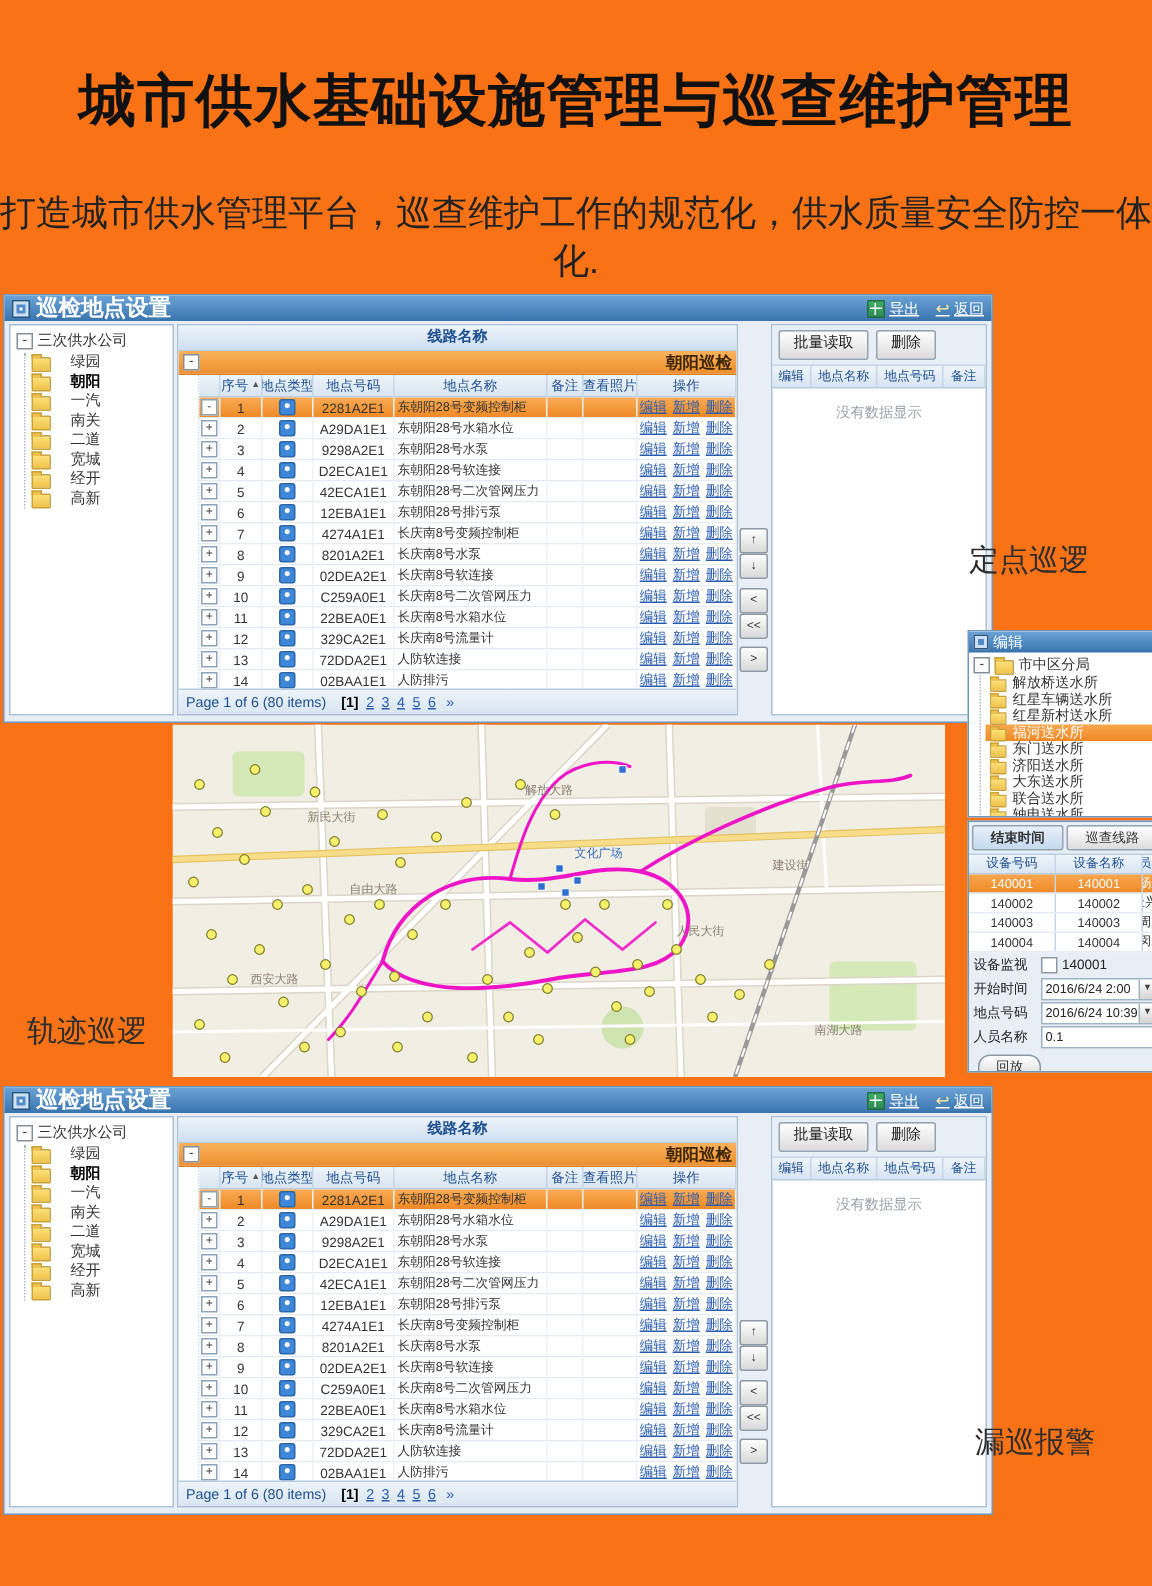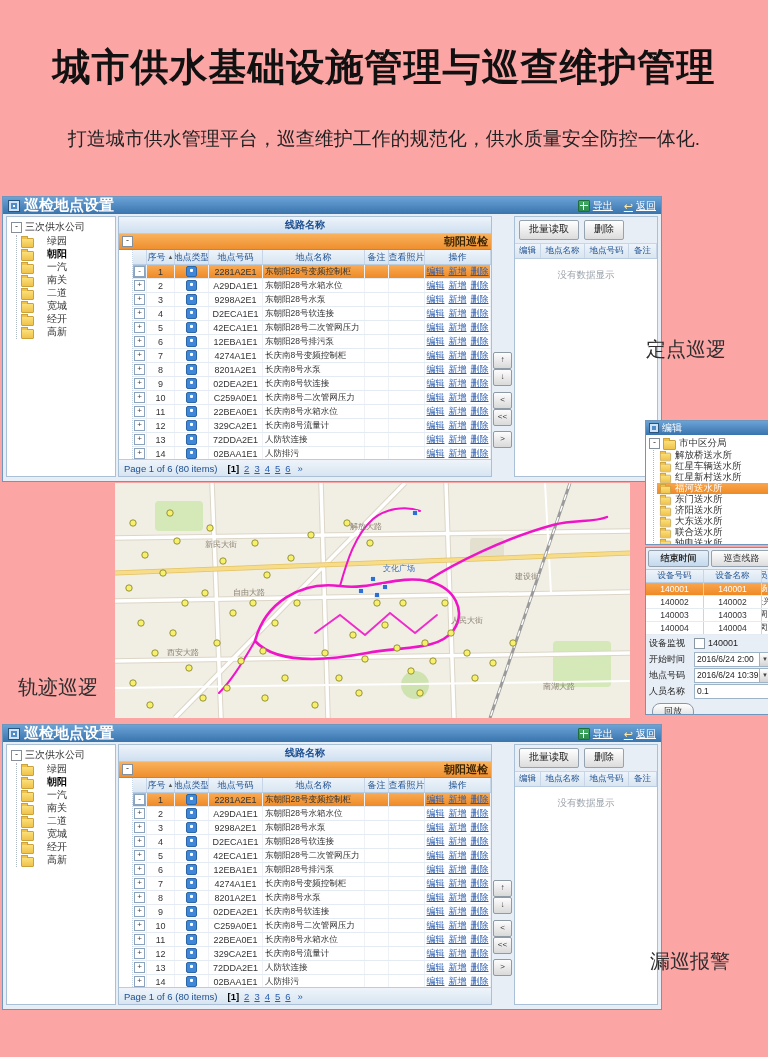--- a/index.html
+++ b/index.html
@@ -1,23 +1,23 @@
 <!DOCTYPE html>
 <html><head>
 <meta charset="utf-8">
 <style>
   html,body{margin:0;padding:0;background:#fff;}
-  .page{position:relative;width:768px;height:1057px;background:#fca5a5;overflow:hidden;
+  .page{position:relative;width:768px;height:1057px;background:#f97316;overflow:hidden;
         font-family:"Liberation Sans","DejaVu Sans",sans-serif;color:#333;}
   .page-title{position:absolute;top:42px;left:0;width:768px;text-align:center;
         font-size:38px;font-weight:bold;color:#111;letter-spacing:1px;}
   .page-subtitle{position:absolute;top:126px;left:0;width:768px;text-align:center;
-        font-size:19px;color:#222;}
+        font-size:24px;color:#222;}
   .caption{position:absolute;font-size:20px;color:#2d2d2d;}
-  #cap-fixed{left:646px;top:336px;}
+  #cap-fixed{left:646px;top:360px;}
   #cap-track{left:18px;top:674px;}
   #cap-leak{left:650px;top:948px;}
 
   
   .slot{position:absolute;}
   #slot-top{left:2px;top:196px;}
   #slot-bottom{left:2px;top:724px;}
   .win{position:relative;width:658px;height:284px;border:1px solid #6f97bd;background:#e7eef6;font-size:10px;}
   .win-titlebar{height:17px;background:linear-gradient(#6ba3d6,#3974ae);display:flex;align-items:center;padding:0 5px;color:#fff;}
   .ico-win{width:10px;height:10px;background:#fff;border:1px solid #28567f;box-shadow:inset 0 0 0 2px #cfe2f4,inset 0 0 0 4px #4f8cc9;}

